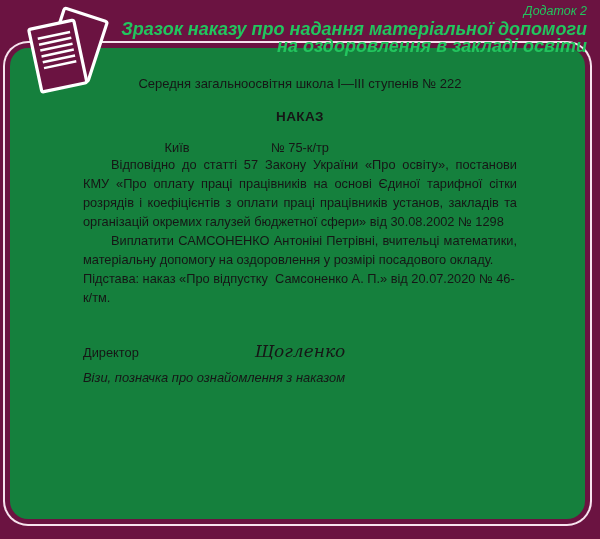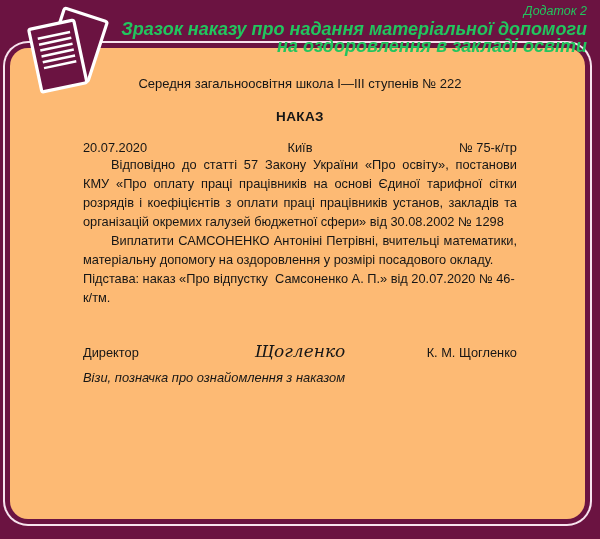--- a/index.html
+++ b/index.html
@@ -25,21 +25,21 @@
     line-height:15px;
   }
   .header-title{
     font-size:18px;font-style:italic;font-weight:700;
     line-height:17px;margin-top:2px;
   }
   
   .panel{
     position:absolute;left:10px;top:48px;
     width:575px;height:471px;
-    background:#fdba74;
+    background:#15803d;
     border-radius:18px;
     box-shadow:0 0 0 5px var(--maroon),0 0 0 7px var(--ring);
     box-sizing:border-box;
     padding:0 68px 0 73px;
     color:var(--ink);
     font-size:12.8px;
     z-index:1;
   }
   .panel p{margin:0;}
   .school{margin-top:28px;text-align:center;font-size:13px;}
@@ -96,35 +96,33 @@
     </g>
   </svg>
 
   <div class="panel">
 
     <div class="school">Середня загальноосвітня школа І—ІІІ ступенів № 222</div>
 
     <div class="doc-type">НАКАЗ</div>
 
     <div class="meta-row">
-      <span class="left">20.07.2020</span>
       <span class="center">Київ</span>
       <span class="right">№ 75-к/тр</span>
     </div>
 
 
     <p class="para justify">Відповідно до статті 57 Закону України «Про освіту», постанови КМУ «Про оплату праці працівників на основі Єдиної тарифної сітки розрядів і коефіцієнтів з оплати праці працівників установ, закладів та організацій окремих галузей бюджетної сфери» від 30.08.2002 № 1298</p>
 
 
     <p class="para justify">Виплатити САМСОНЕНКО Антоніні Петрівні, вчительці математики, матеріальну допомогу на оздоровлення у розмірі посадового окладу.</p>
 
     <p class="para grounds">Підстава: наказ «Про відпустку  Самсоненко А. П.» від 20.07.2020 № 46-к/тм.</p>
 
     <div class="sig-row">
       <span class="left">Директор</span>
       <span class="center script">Щогленко</span>
-      <span class="right">К. М. Щогленко</span>
     </div>
 
     <div class="visa">Візи, позначка про ознайомлення з наказом</div>
 
   </div>
 </div>
 
 </body></html>

